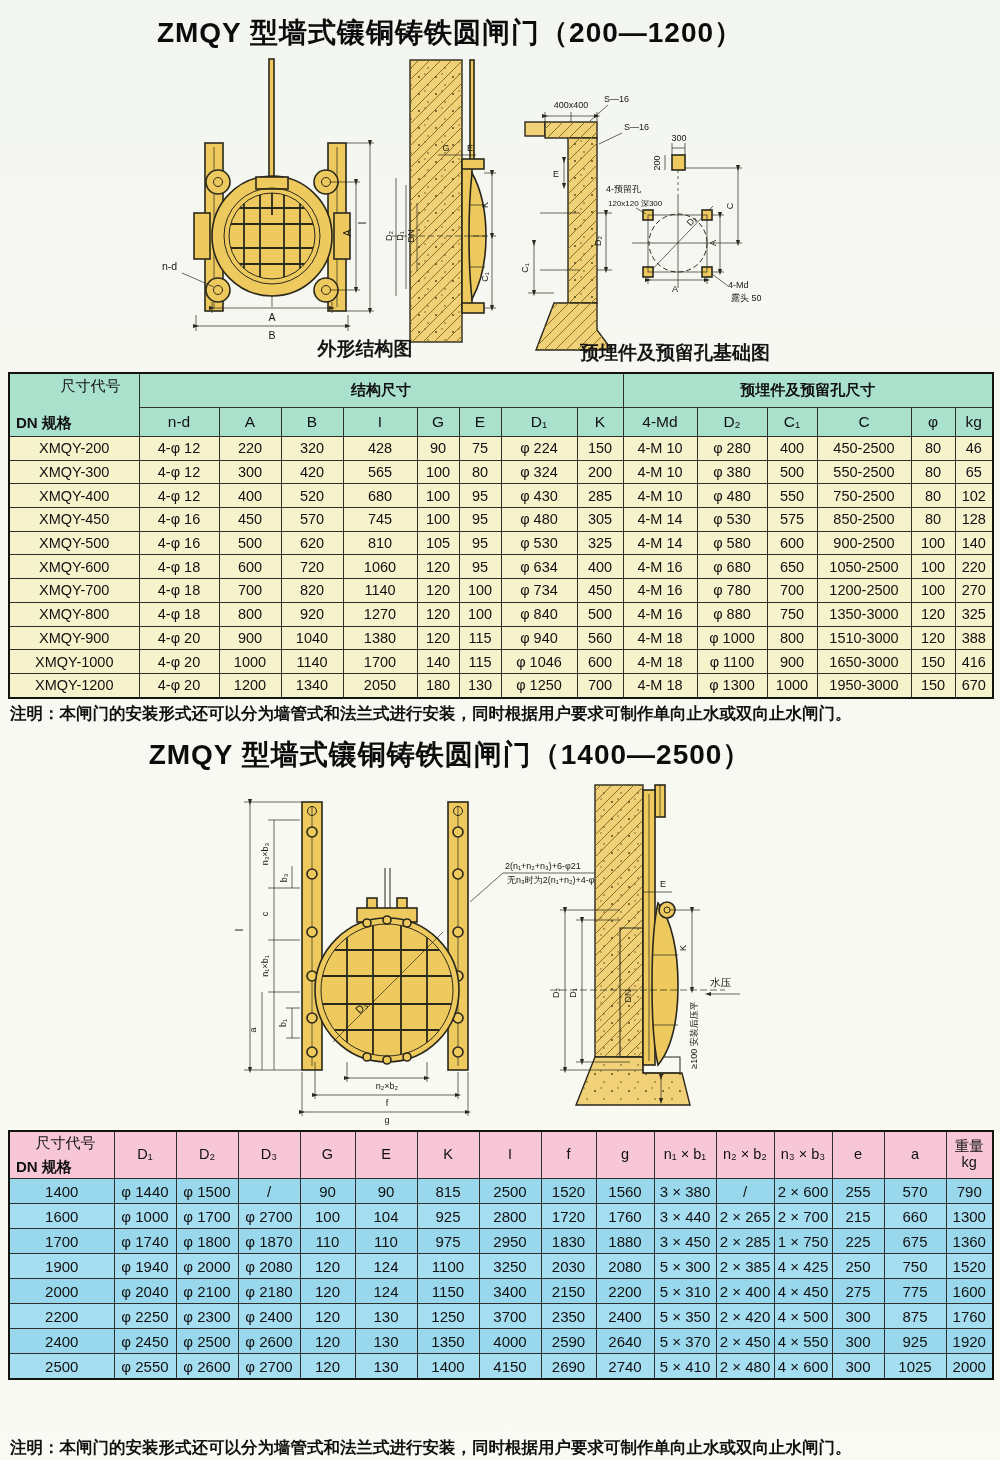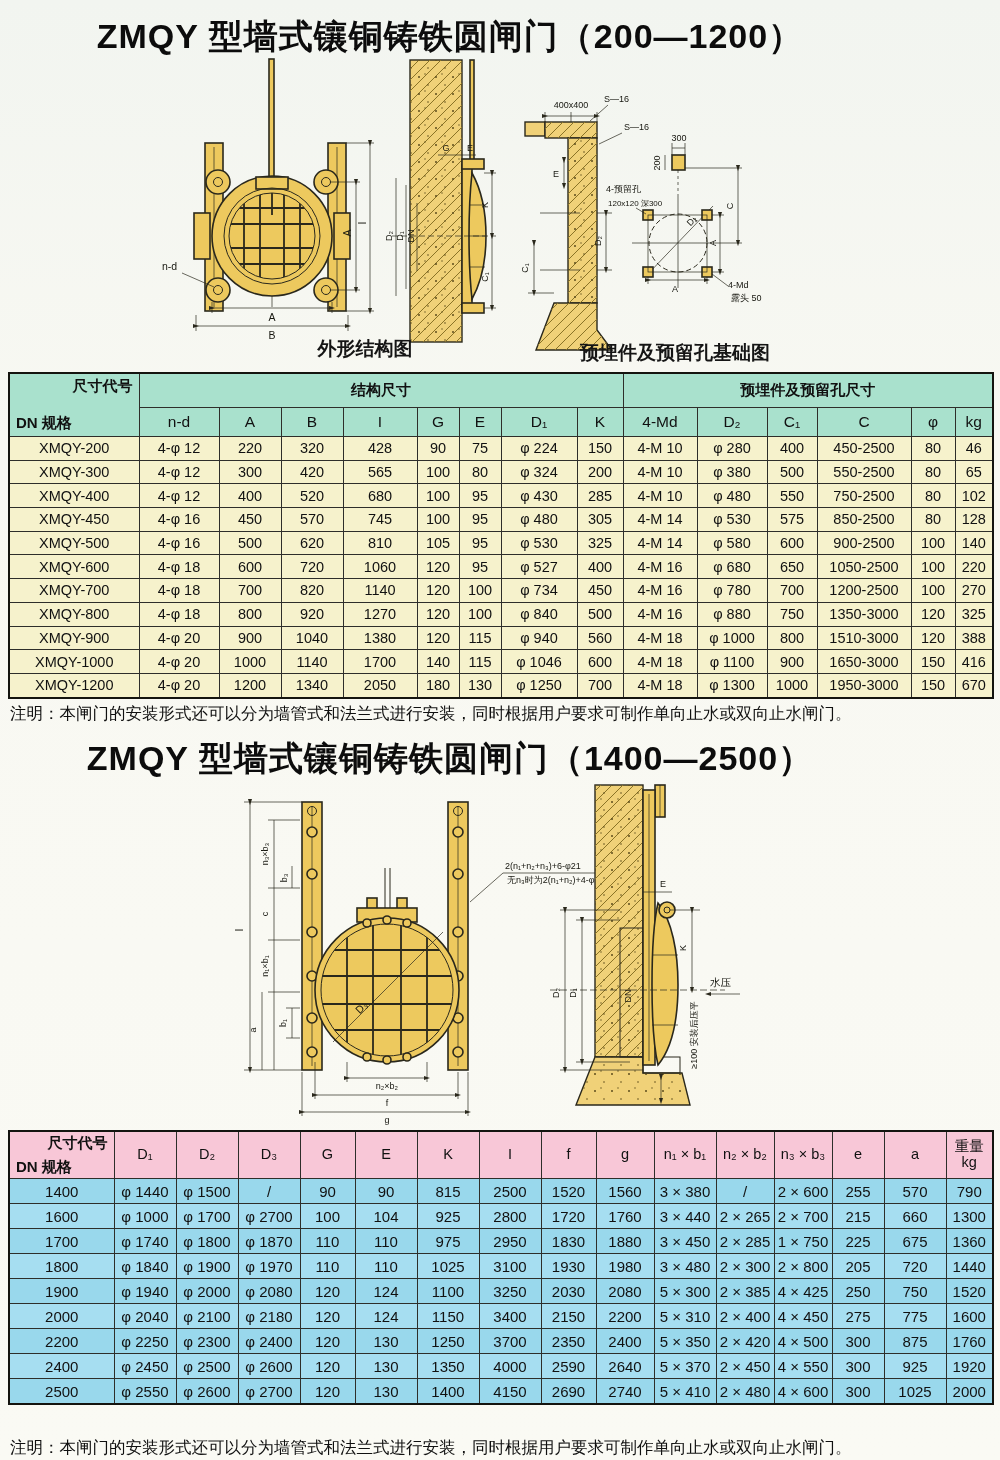--- a/index.html
+++ b/index.html
@@ -1,38 +1,38 @@
 <!DOCTYPE html>
 <html><head>
 <meta charset="utf-8">
 <style>
   html,body{margin:0;padding:0;background:#d8d8d2;}
   .page{position:relative;width:1000px;height:1460px;margin:0 auto;
     background:linear-gradient(180deg,#f2f5f0 0%,#f8f8f2 30%,#fafaf4 100%);
     overflow:hidden;font-family:"Liberation Sans","DejaVu Sans",sans-serif;color:#111;}
   .title{position:absolute;left:0;width:900px;text-align:center;
-    font-size:34px;font-weight:bold;letter-spacing:1px;color:#0c0c0c;}
+    font-size:28px;font-weight:bold;letter-spacing:1px;color:#0c0c0c;}
   .caption{position:absolute;text-align:center;font-size:19px;font-weight:bold;color:#151515;}
-  .note{position:absolute;left:10px;width:985px;font-size:16.5px;font-weight:normal;color:#101010;}
+  .note{position:absolute;left:10px;width:985px;font-size:16.5px;font-weight:bold;color:#101010;}
   table{border-collapse:collapse;table-layout:fixed;position:absolute;left:8px;width:984px;}
   th,td{border:1px solid #2e2e2a;text-align:center;padding:0;overflow:hidden;white-space:pre-line;}
   #table1{top:372px;border:2px solid #14140f;}
   #table1 th{background:#a9e1cd;font-size:15px;font-weight:bold;}
   #table1 thead tr.r1 th{height:33px;}
   #table1 thead tr.r2 th{height:28px;font-weight:normal;font-size:15.5px;}
   #table1 td{background:#f6f2cc;height:22.7px;font-size:14.5px;}
   #table2{top:1130px;border:2px solid #14140f;}
   #table2 th{background:#f8c7d7;font-size:14.5px;font-weight:normal;height:46px;line-height:1.1;}
   #table2 td{background:#99d8ec;height:24px;font-size:15px;}
   #table2 tbody tr:nth-child(even) td{background:#a6def1;}
   th.diag{position:relative;font-weight:bold;
     background-image:linear-gradient(to bottom right,
       rgba(0,0,0,0) calc(50% - 0.8px),#2e2e2a calc(50% - 0.8px),
       #2e2e2a calc(50% + 0.8px),rgba(0,0,0,0) calc(50% + 0.8px));}
-  .diag-top{position:absolute;top:3px;right:6px;font-size:15px;font-weight:bold;}
+  .diag-top{position:absolute;top:3px;right:18px;font-size:15px;font-weight:normal;}
   .diag-bottom{position:absolute;bottom:3px;left:6px;font-size:15px;font-weight:bold;}
   svg{position:absolute;overflow:visible;}
   svg text{font-family:"Liberation Sans","DejaVu Sans",sans-serif;}
   .dim{font-size:10.5px;fill:#16160f;}
   .dims{font-size:9px;fill:#16160f;}
   .ln{stroke:#2a281c;stroke-width:1;fill:none;}
   .lt{stroke:#2a281c;stroke-width:0.7;fill:none;}
   .lb{stroke:#2a281c;stroke-width:1.8;fill:none;}
   .yfill{fill:#edc95e;stroke:#2a281c;stroke-width:1.6;}
   .yfill2{fill:#f0d178;stroke:#2a281c;stroke-width:1.4;}
@@ -364,21 +364,21 @@
           <td>140</td>
         </tr>
         <tr>
           <td>XMQY-600</td>
           <td>4-φ 18</td>
           <td>600</td>
           <td>720</td>
           <td>1060</td>
           <td>120</td>
           <td>95</td>
-          <td>φ 527</td>
+          <td>φ 634</td>
           <td>400</td>
           <td>4-M 16</td>
           <td>φ 680</td>
           <td>650</td>
           <td>1050-2500</td>
           <td>100</td>
           <td>220</td>
         </tr>
         <tr>
           <td>XMQY-700</td>
@@ -717,38 +717,20 @@
           <td>1830</td>
           <td>1880</td>
           <td>3 × 450</td>
           <td>2 × 285</td>
           <td>1 × 750</td>
           <td>225</td>
           <td>675</td>
           <td>1360</td>
         </tr>
         <tr>
-          <td>1800</td>
-          <td>φ 1840</td>
-          <td>φ 1900</td>
-          <td>φ 1970</td>
-          <td>110</td>
-          <td>110</td>
-          <td>1025</td>
-          <td>3100</td>
-          <td>1930</td>
-          <td>1980</td>
-          <td>3 × 480</td>
-          <td>2 × 300</td>
-          <td>2 × 800</td>
-          <td>205</td>
-          <td>720</td>
-          <td>1440</td>
-        </tr>
-        <tr>
           <td>1900</td>
           <td>φ 1940</td>
           <td>φ 2000</td>
           <td>φ 2080</td>
           <td>120</td>
           <td>124</td>
           <td>1100</td>
           <td>3250</td>
           <td>2030</td>
           <td>2080</td>

